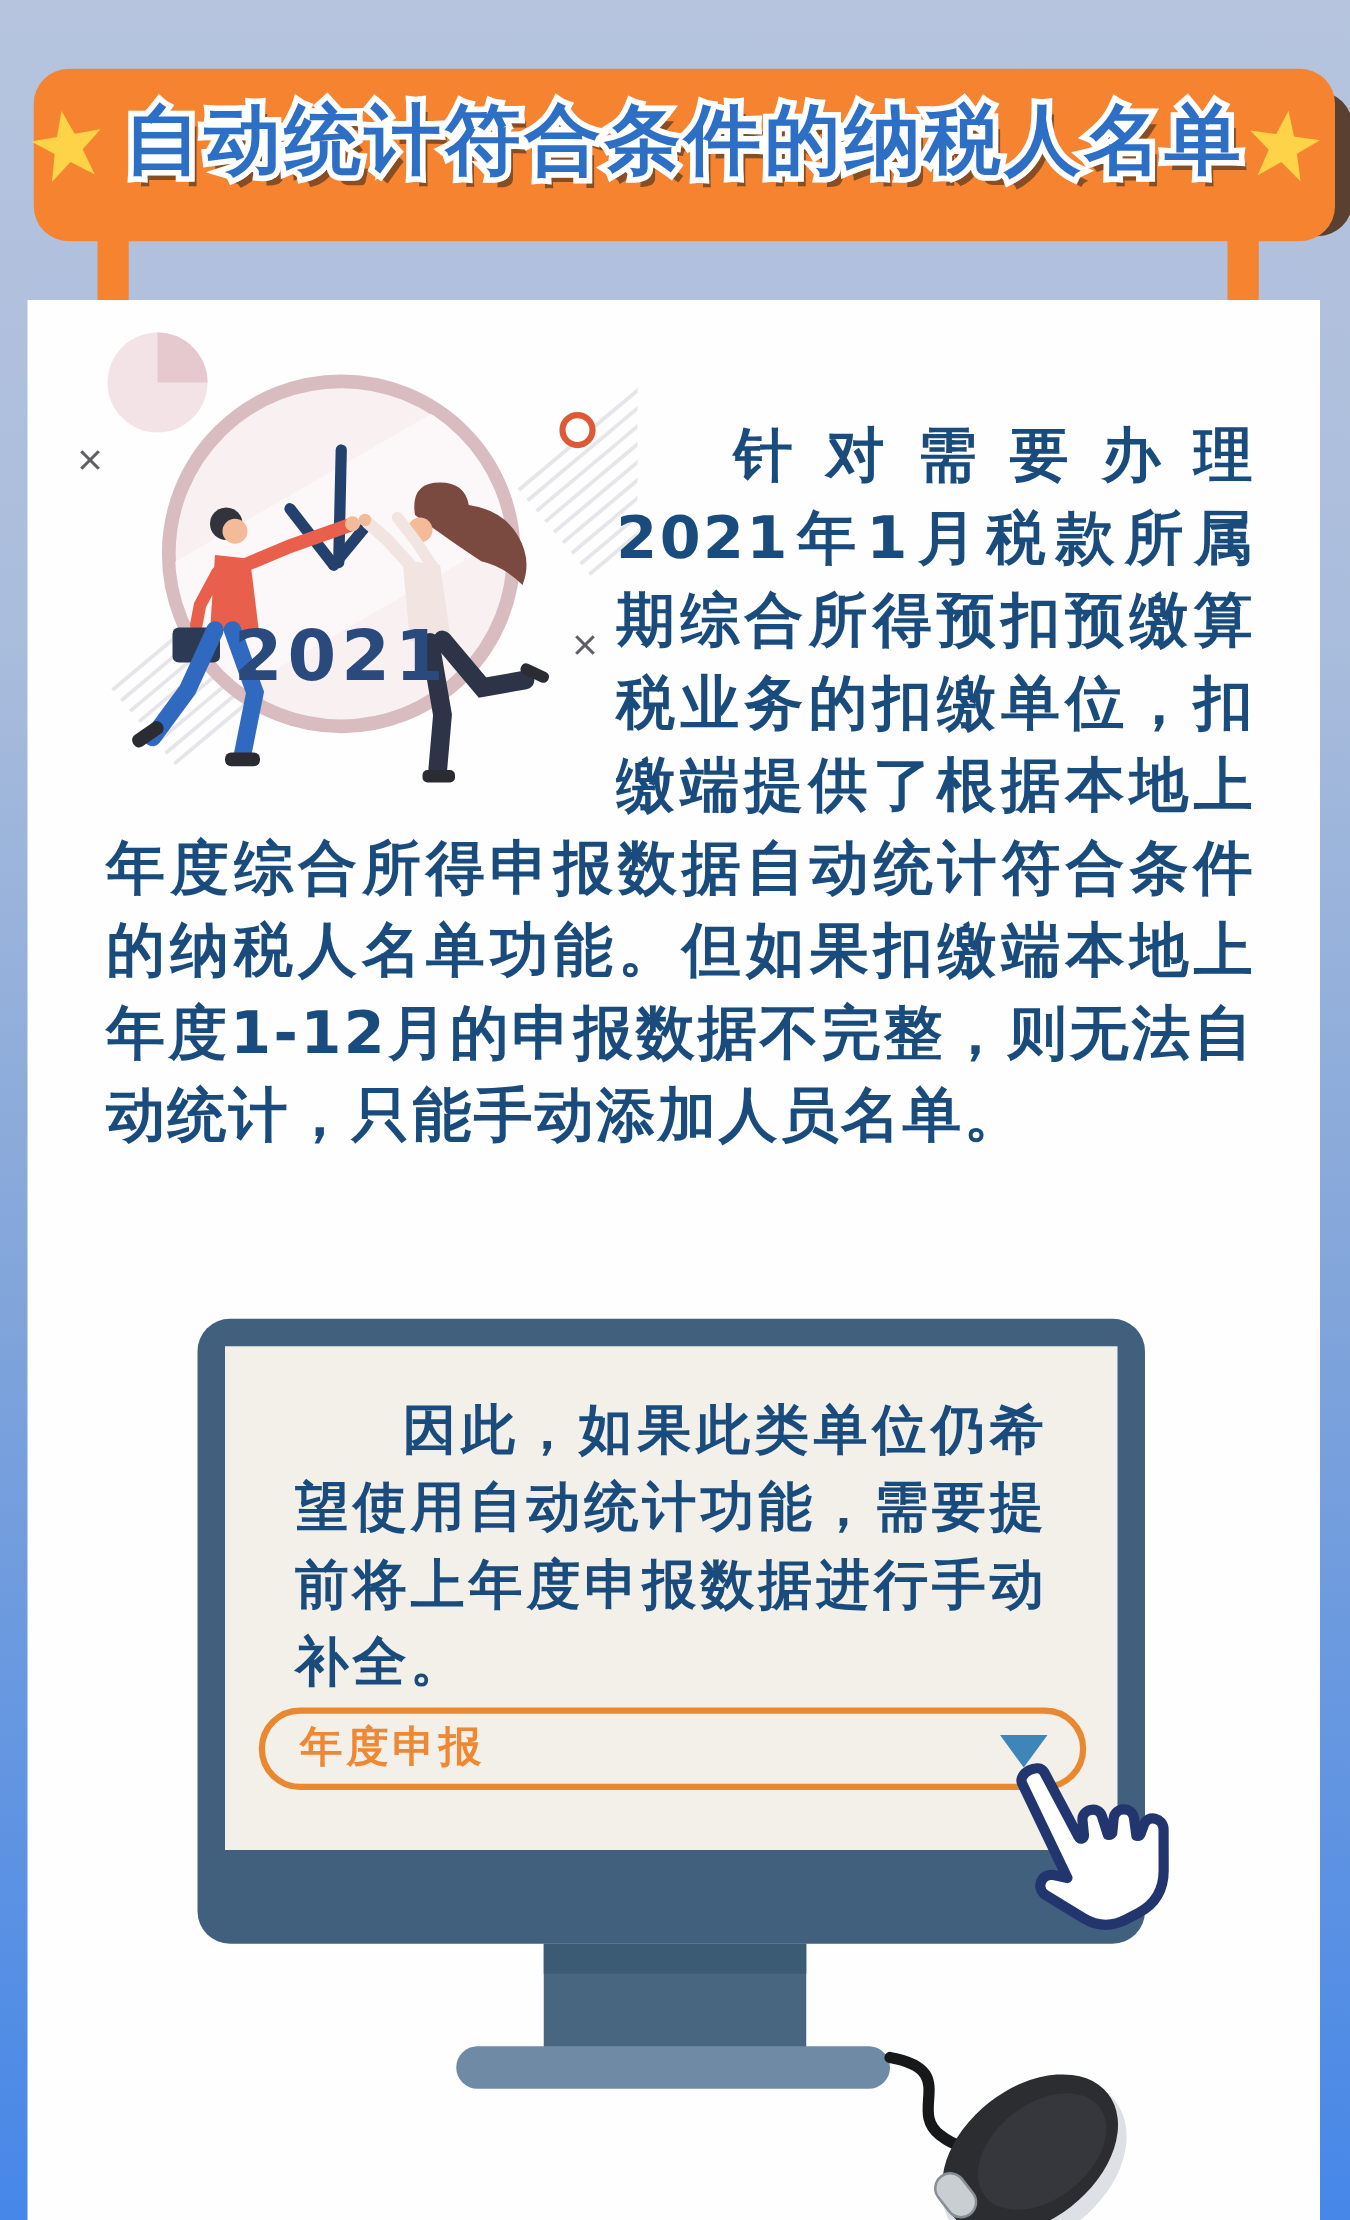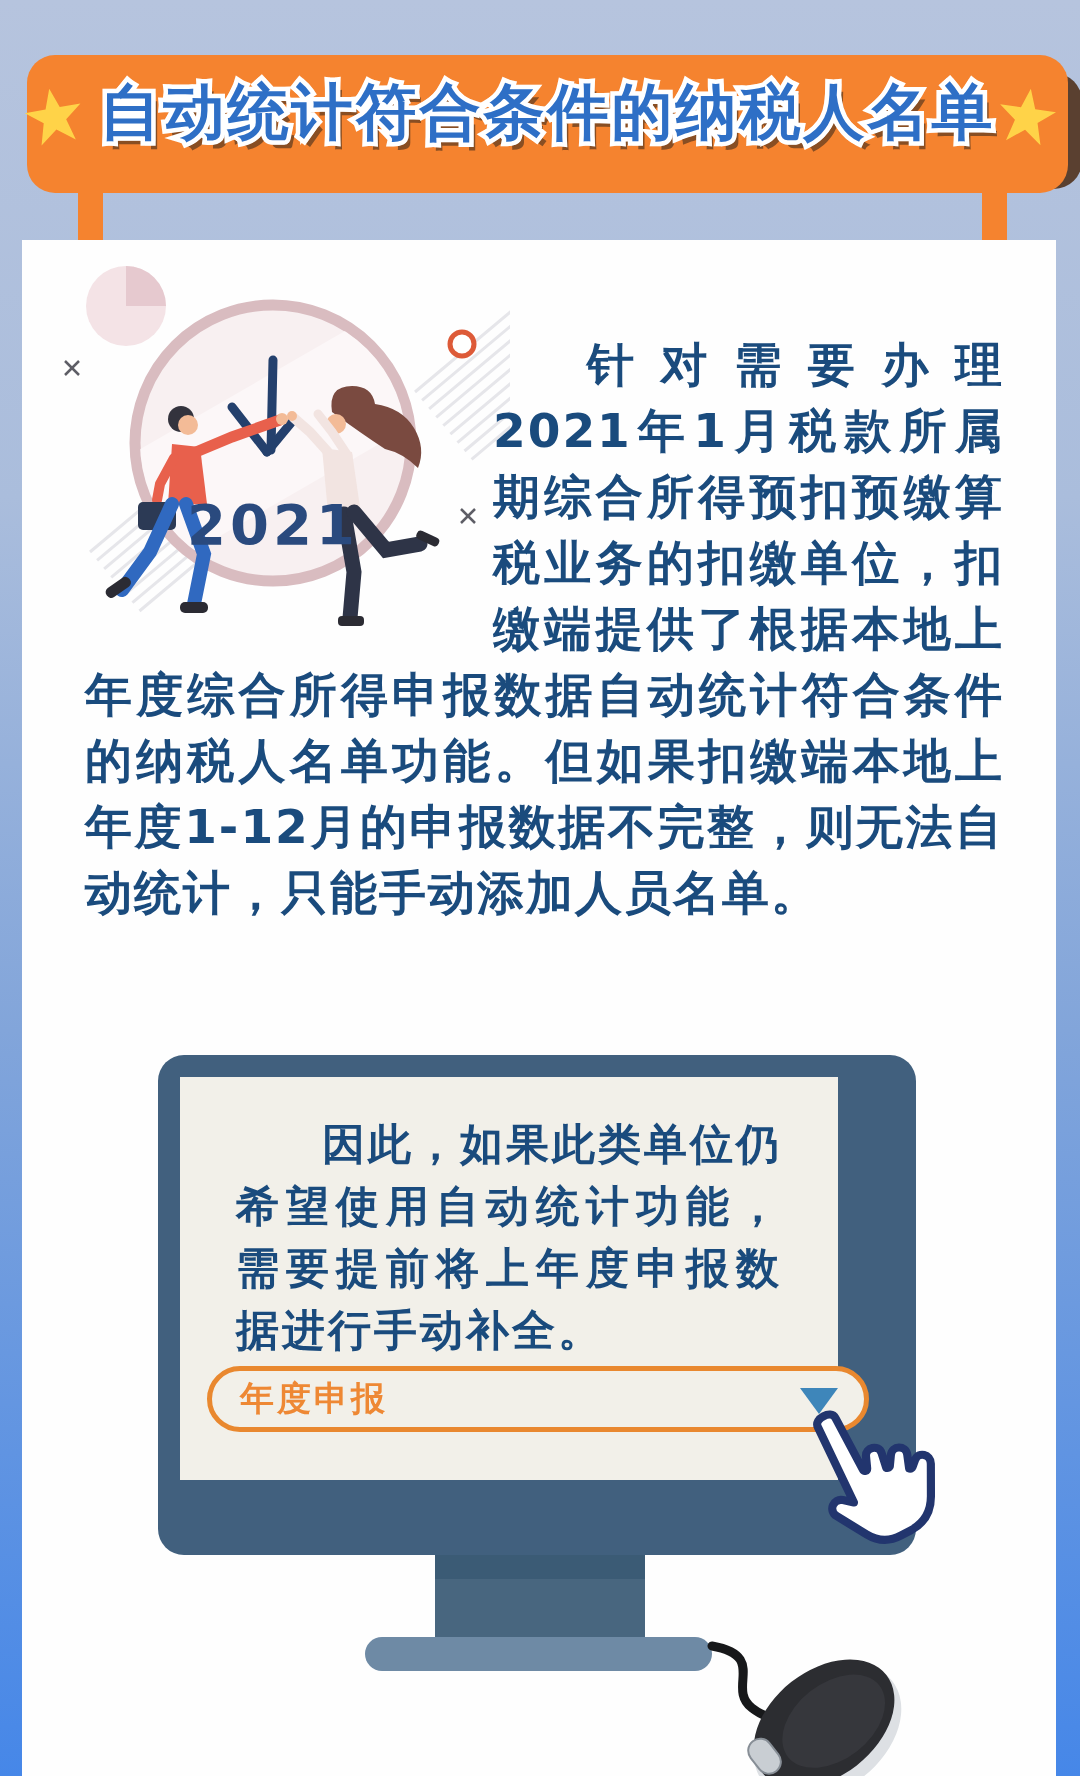--- a/index.html
+++ b/index.html
@@ -27,21 +27,21 @@
   
   .intro{position:absolute;left:0;top:0;width:1034px;box-sizing:border-box;
          padding:92px 52px 0 63px;margin:0;
          font-size:47px;line-height:66px;font-weight:bold;letter-spacing:2px;
          color:#1a4b7d;text-align:justify;text-justify:inter-ideograph;text-indent:2em;}
   .illu-spacer{display:block;float:left;width:408px;height:300px;}
   
   .illustration{position:absolute;left:38px;top:12px;width:450px;height:400px;}
   
   .monitor-frame{position:absolute;left:136px;top:815px;width:758px;height:500px;border-radius:26px;background:#41607e;}
-  .monitor-screen{position:absolute;left:158px;top:837px;width:658px;height:403px;background:#f2f0e9;overflow:hidden;}
+  .monitor-screen{position:absolute;left:158px;top:837px;width:714px;height:403px;background:#f2f0e9;overflow:hidden;}
   .screen-text{box-sizing:border-box;margin:0;padding:36px 56px 0 56px;
          font-size:43px;line-height:62px;font-weight:bold;letter-spacing:3px;
          color:#1a4b7d;text-align:justify;text-justify:inter-ideograph;text-indent:2em;}
   .dropdown{position:absolute;left:185px;top:1126px;width:662px;height:66px;box-sizing:border-box;
          border:5px solid #e9882f;border-radius:33px;background:#f2f0e9;cursor:pointer;}
   .dropdown-label{display:block;padding-left:28px;line-height:54px;font-size:34px;font-weight:bold;
          letter-spacing:3px;color:#ee8834;}
   .dropdown-arrow{position:absolute;right:26px;top:17px;width:0;height:0;
          border-left:19px solid transparent;border-right:19px solid transparent;border-top:26px solid #3e86ba;}
   .hand-cursor{position:absolute;left:730px;top:1156px;width:185px;height:175px;z-index:30;}

